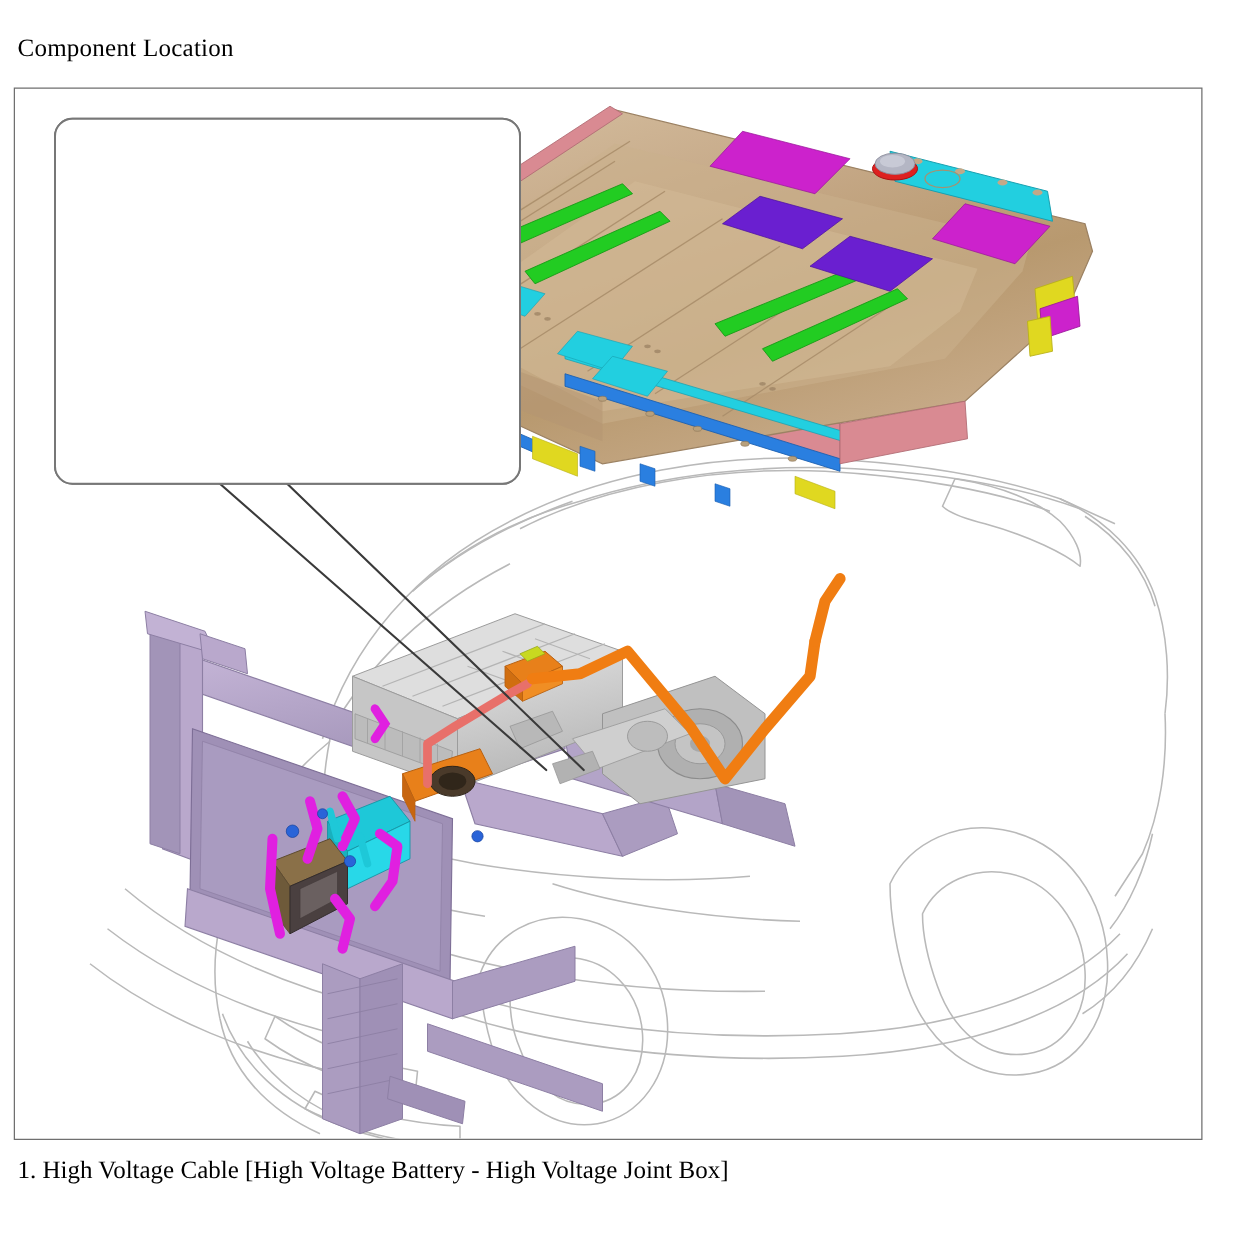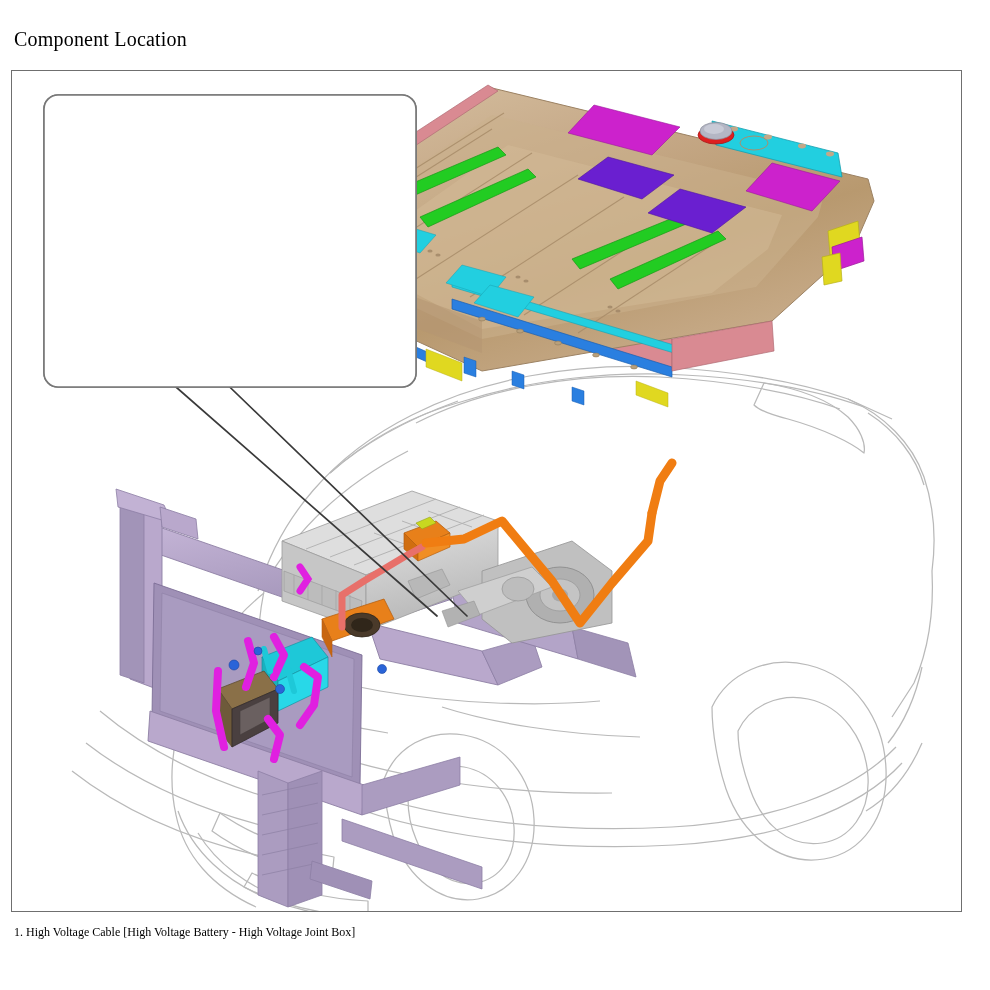--- a/index.html
+++ b/index.html
@@ -48,21 +48,21 @@
     left: 0; top: 0;
     width: 949px;
     height: 840px;
     display: block;
   }
   
   #figure-caption {
     position: absolute;
     left: 14px;
     top: 925px;
-    font-size: 12px;
+    font-size: 20px;
     color: #000000;
     white-space: nowrap;
   }
   
   .inset-box {
     fill: #ffffff;
     stroke: #777777;
     stroke-width: 1.6;
   }
 </style>

